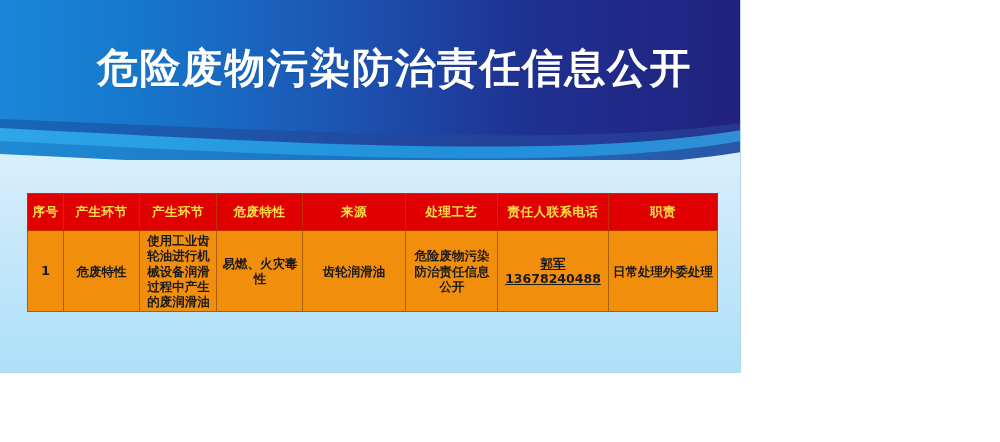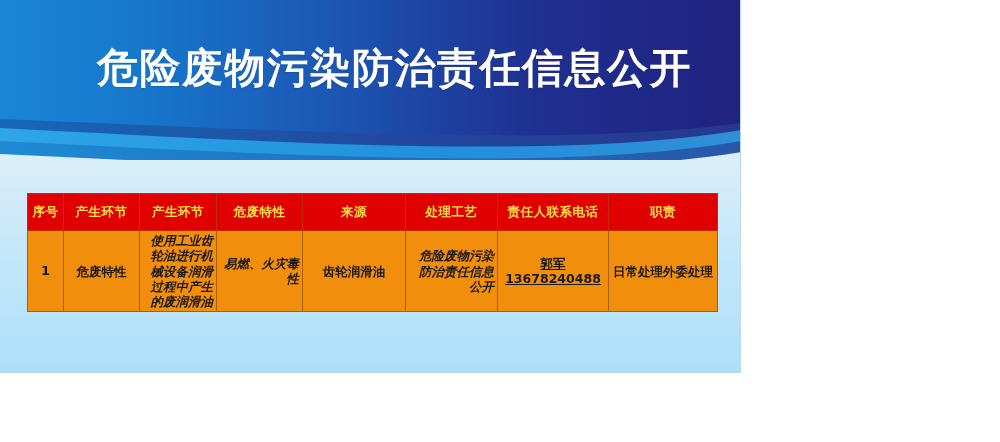--- a/index.html
+++ b/index.html
@@ -99,23 +99,22 @@
     background: #f18f0c;
     color: #1a1a1a;
     font-weight: 700;
     font-size: 12.5px;
     height: 74px;
     line-height: 1.22;
     padding: 2px 3px;
     border-color: #a85f0c;
   }
   #info-table tbody td.cell-left {
-    text-align: right;
+    text-align: center;
     padding-left: 4px;
-    font-style: italic;
   }
   #info-table tbody td.cell-index {
     font-size: 13px;
   }
   .cellbox { display: block; text-decoration: underline; }
 
   
   #company {
     position: absolute;
     left: 27px;

